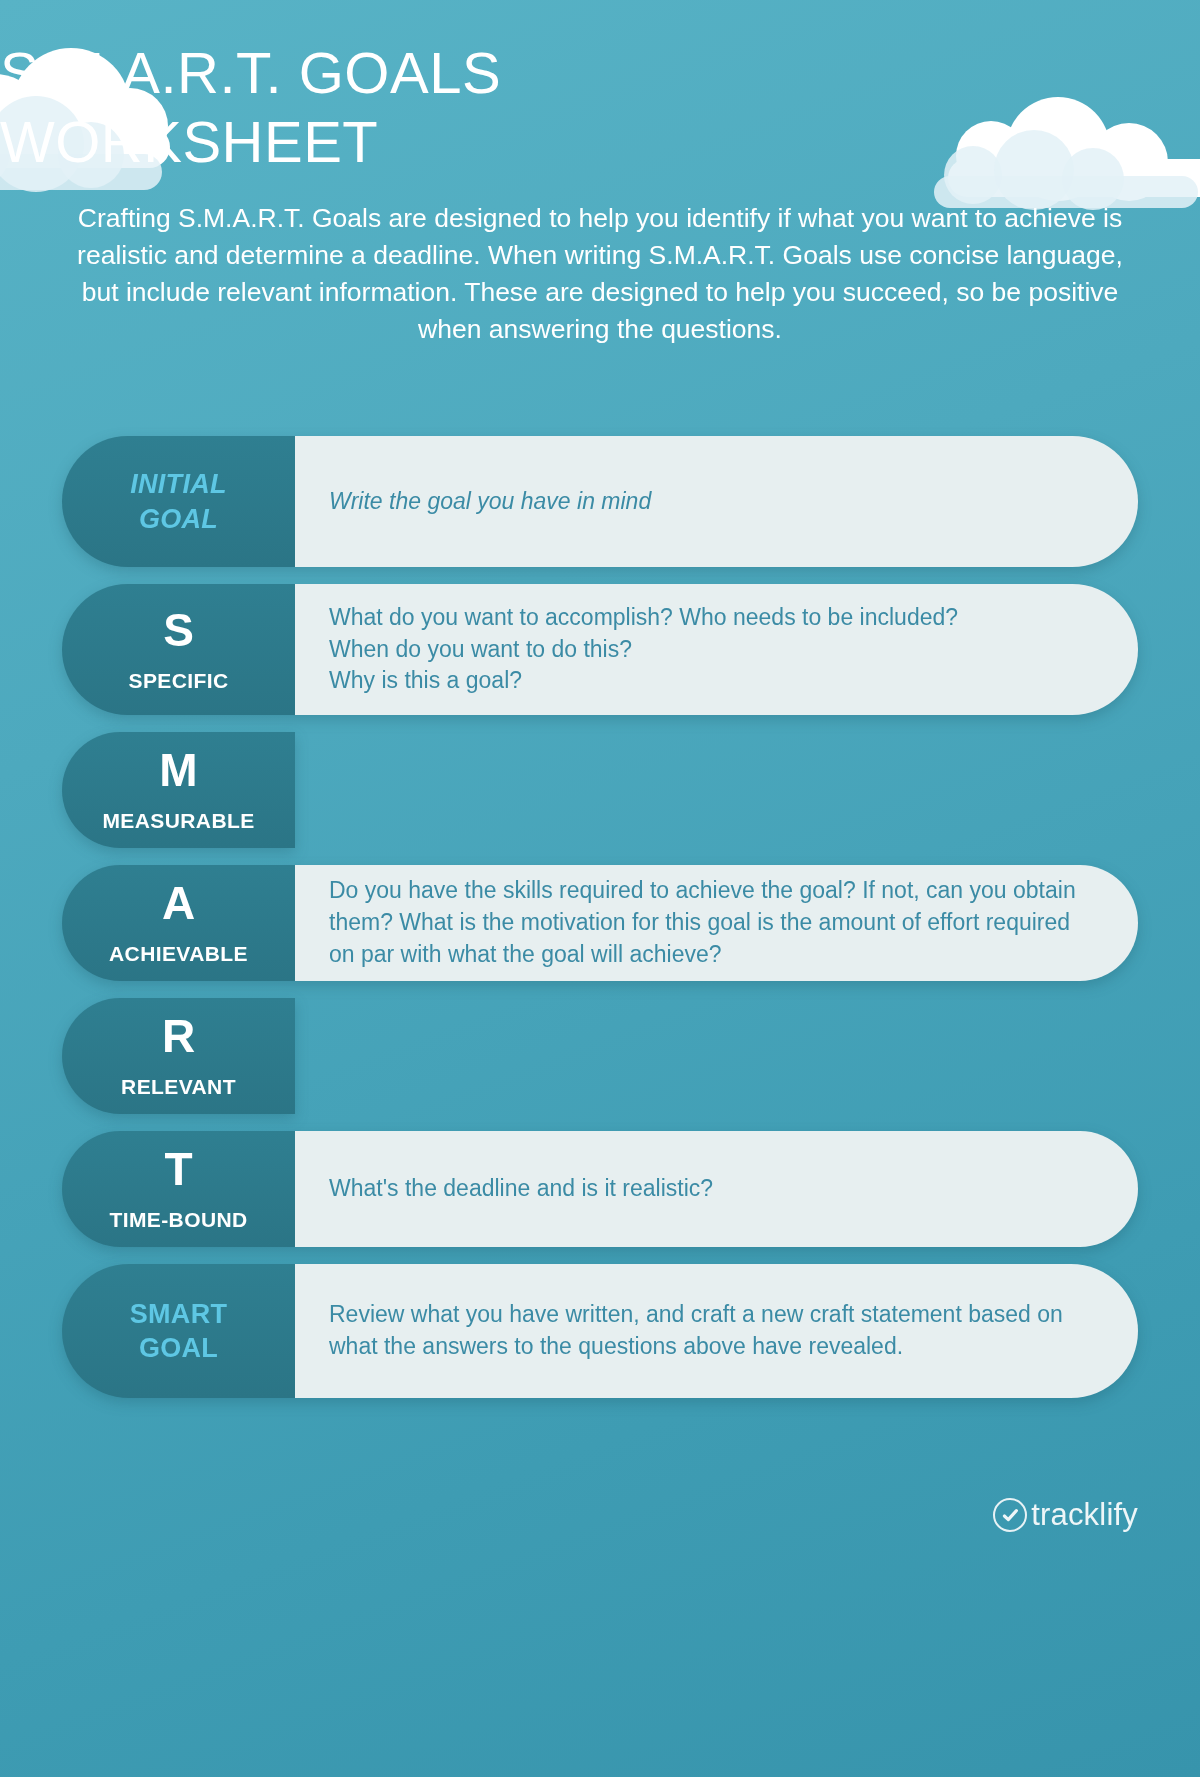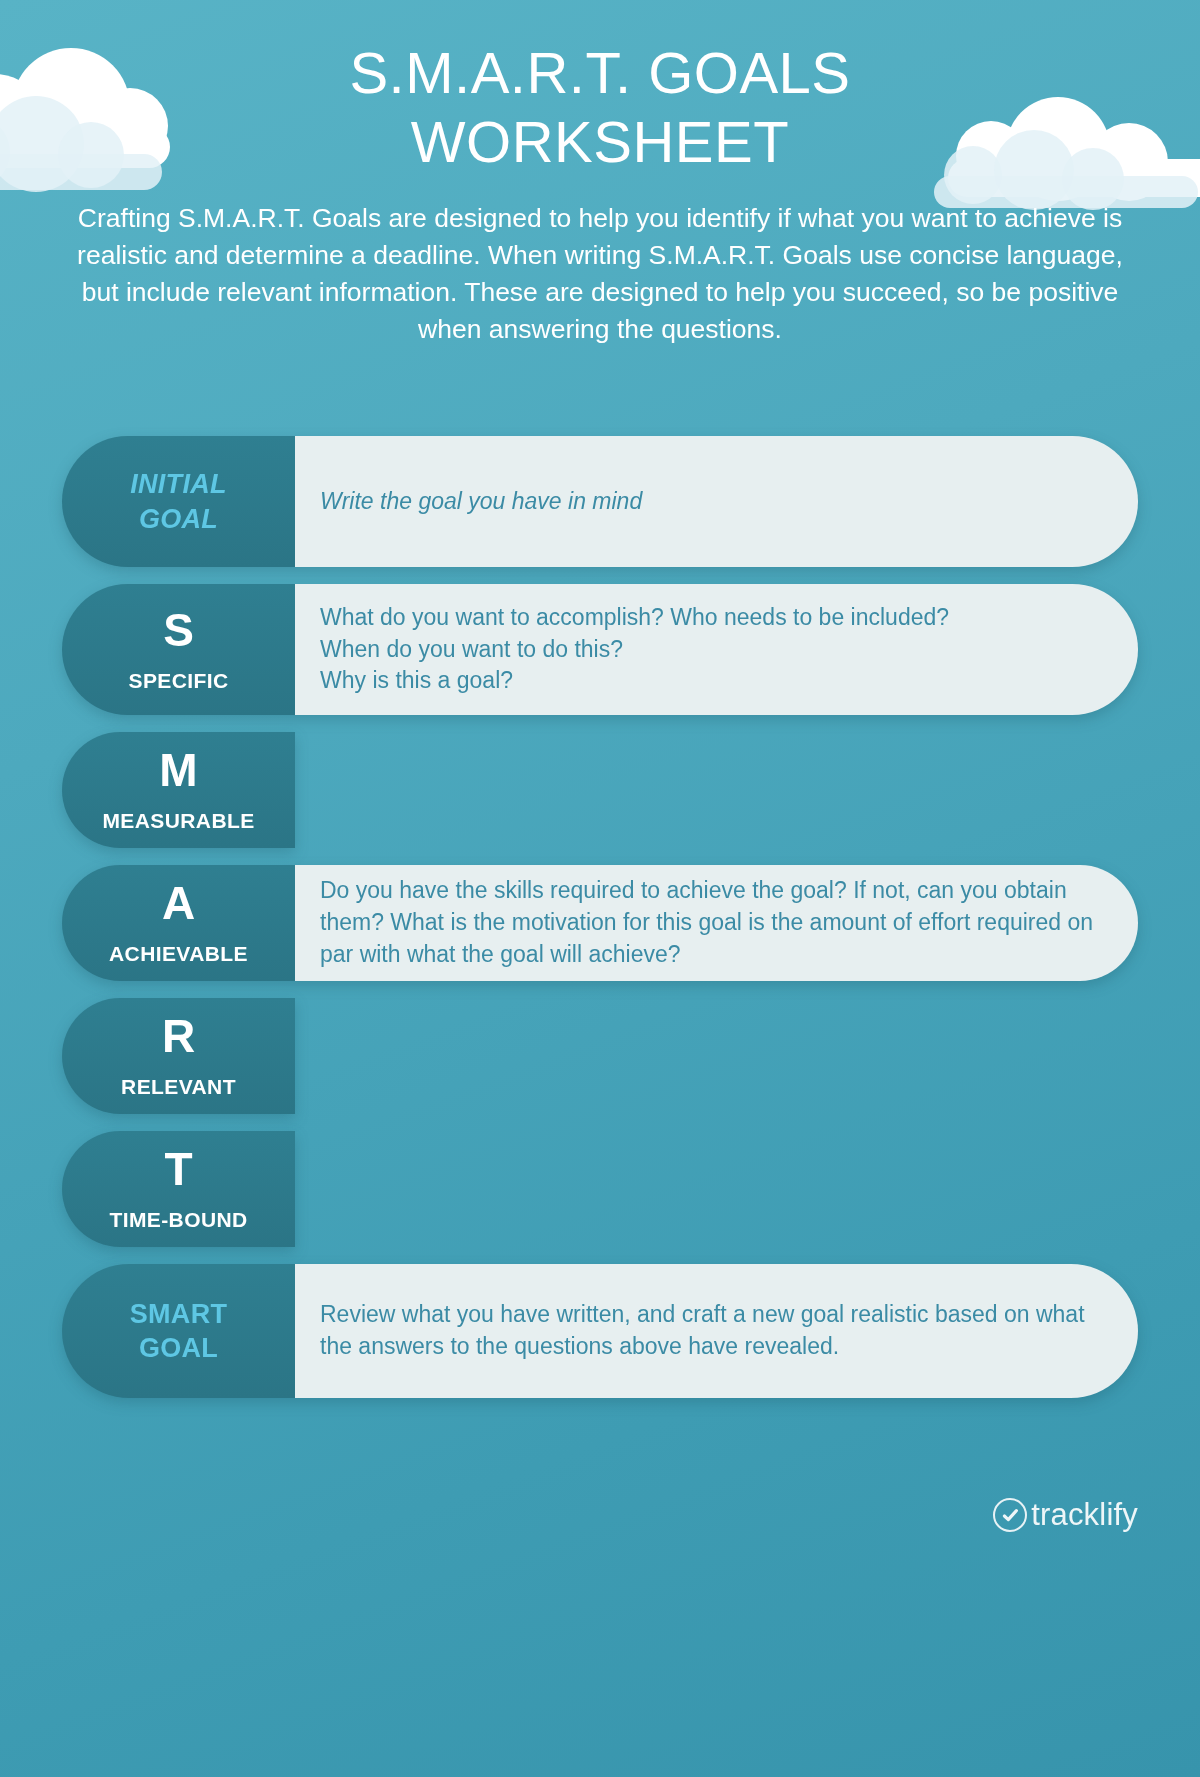--- a/index.html
+++ b/index.html
@@ -42,21 +42,20 @@
   #cloud-left { left: -60px; top: 40px; width: 290px; height: 150px; }
   #cloud-left-soft { left: -70px; top: 92px; width: 300px; height: 120px; }
   #cloud-right { right: -40px; top: 95px; width: 300px; height: 120px; }
   #cloud-right-soft { right: -30px; top: 128px; width: 310px; height: 95px; }
 
   
   .title {
     position: absolute;
     left: 0; right: 0;
     top: 38px;
-    text-align: center;
     color: #ffffff;
     font-size: 58px;
     line-height: 1.19;
     font-weight: 400;
     letter-spacing: 0.5px;
     white-space: pre-line;
   }
 
   .intro {
     position: absolute;
@@ -130,21 +129,21 @@
     white-space: pre-line;
     letter-spacing: 0.3px;
   }
 
   .row-body {
     flex: 1 1 auto;
     background: #e7eff0;
     border-radius: 0 70px 70px 0;
     display: flex;
     align-items: center;
-    padding: 18px 40px 18px 25px;
+    padding: 18px 40px 18px 34px;
     box-sizing: border-box;
   }
   .row-body .qtext {
     color: #3b8ba5;
     font-size: 23px;
     line-height: 1.38;
     font-weight: 400;
     white-space: pre-line;
   }
 
@@ -266,29 +265,32 @@
         <div class="glyph">R</div>
         <div class="sub">RELEVANT</div>
       </div>
     </div>
 
     <div class="row h-time">
       <div class="row-letter">
         <div class="glyph">T</div>
         <div class="sub">TIME-BOUND</div>
       </div>
+      <div class="row-body">
+        <div class="qtext">What's the deadline and is it realistic?</div>
+      </div>
     </div>
 
     <div class="row h-smart">
       <div class="row-letter accent-stack">
         <div class="stack">SMART
 GOAL</div>
       </div>
       <div class="row-body">
-        <div class="qtext">Review what you have written, and craft a new goal realistic based on what the answers to the questions above have revealed.</div>
+        <div class="qtext">Review what you have written, and craft a new craft statement based on what the answers to the questions above have revealed.</div>
       </div>
     </div>
 
   </div>
 
   <div class="logo">
     <span class="mark">
       <svg width="19" height="19" viewBox="0 0 19 19" aria-hidden="true">
         <path d="M3.4 10.0 L7.3 13.6 L15.4 4.6" fill="none" stroke="#eef6f8" stroke-width="3.1" stroke-linecap="round" stroke-linejoin="round"></path>
       </svg>

